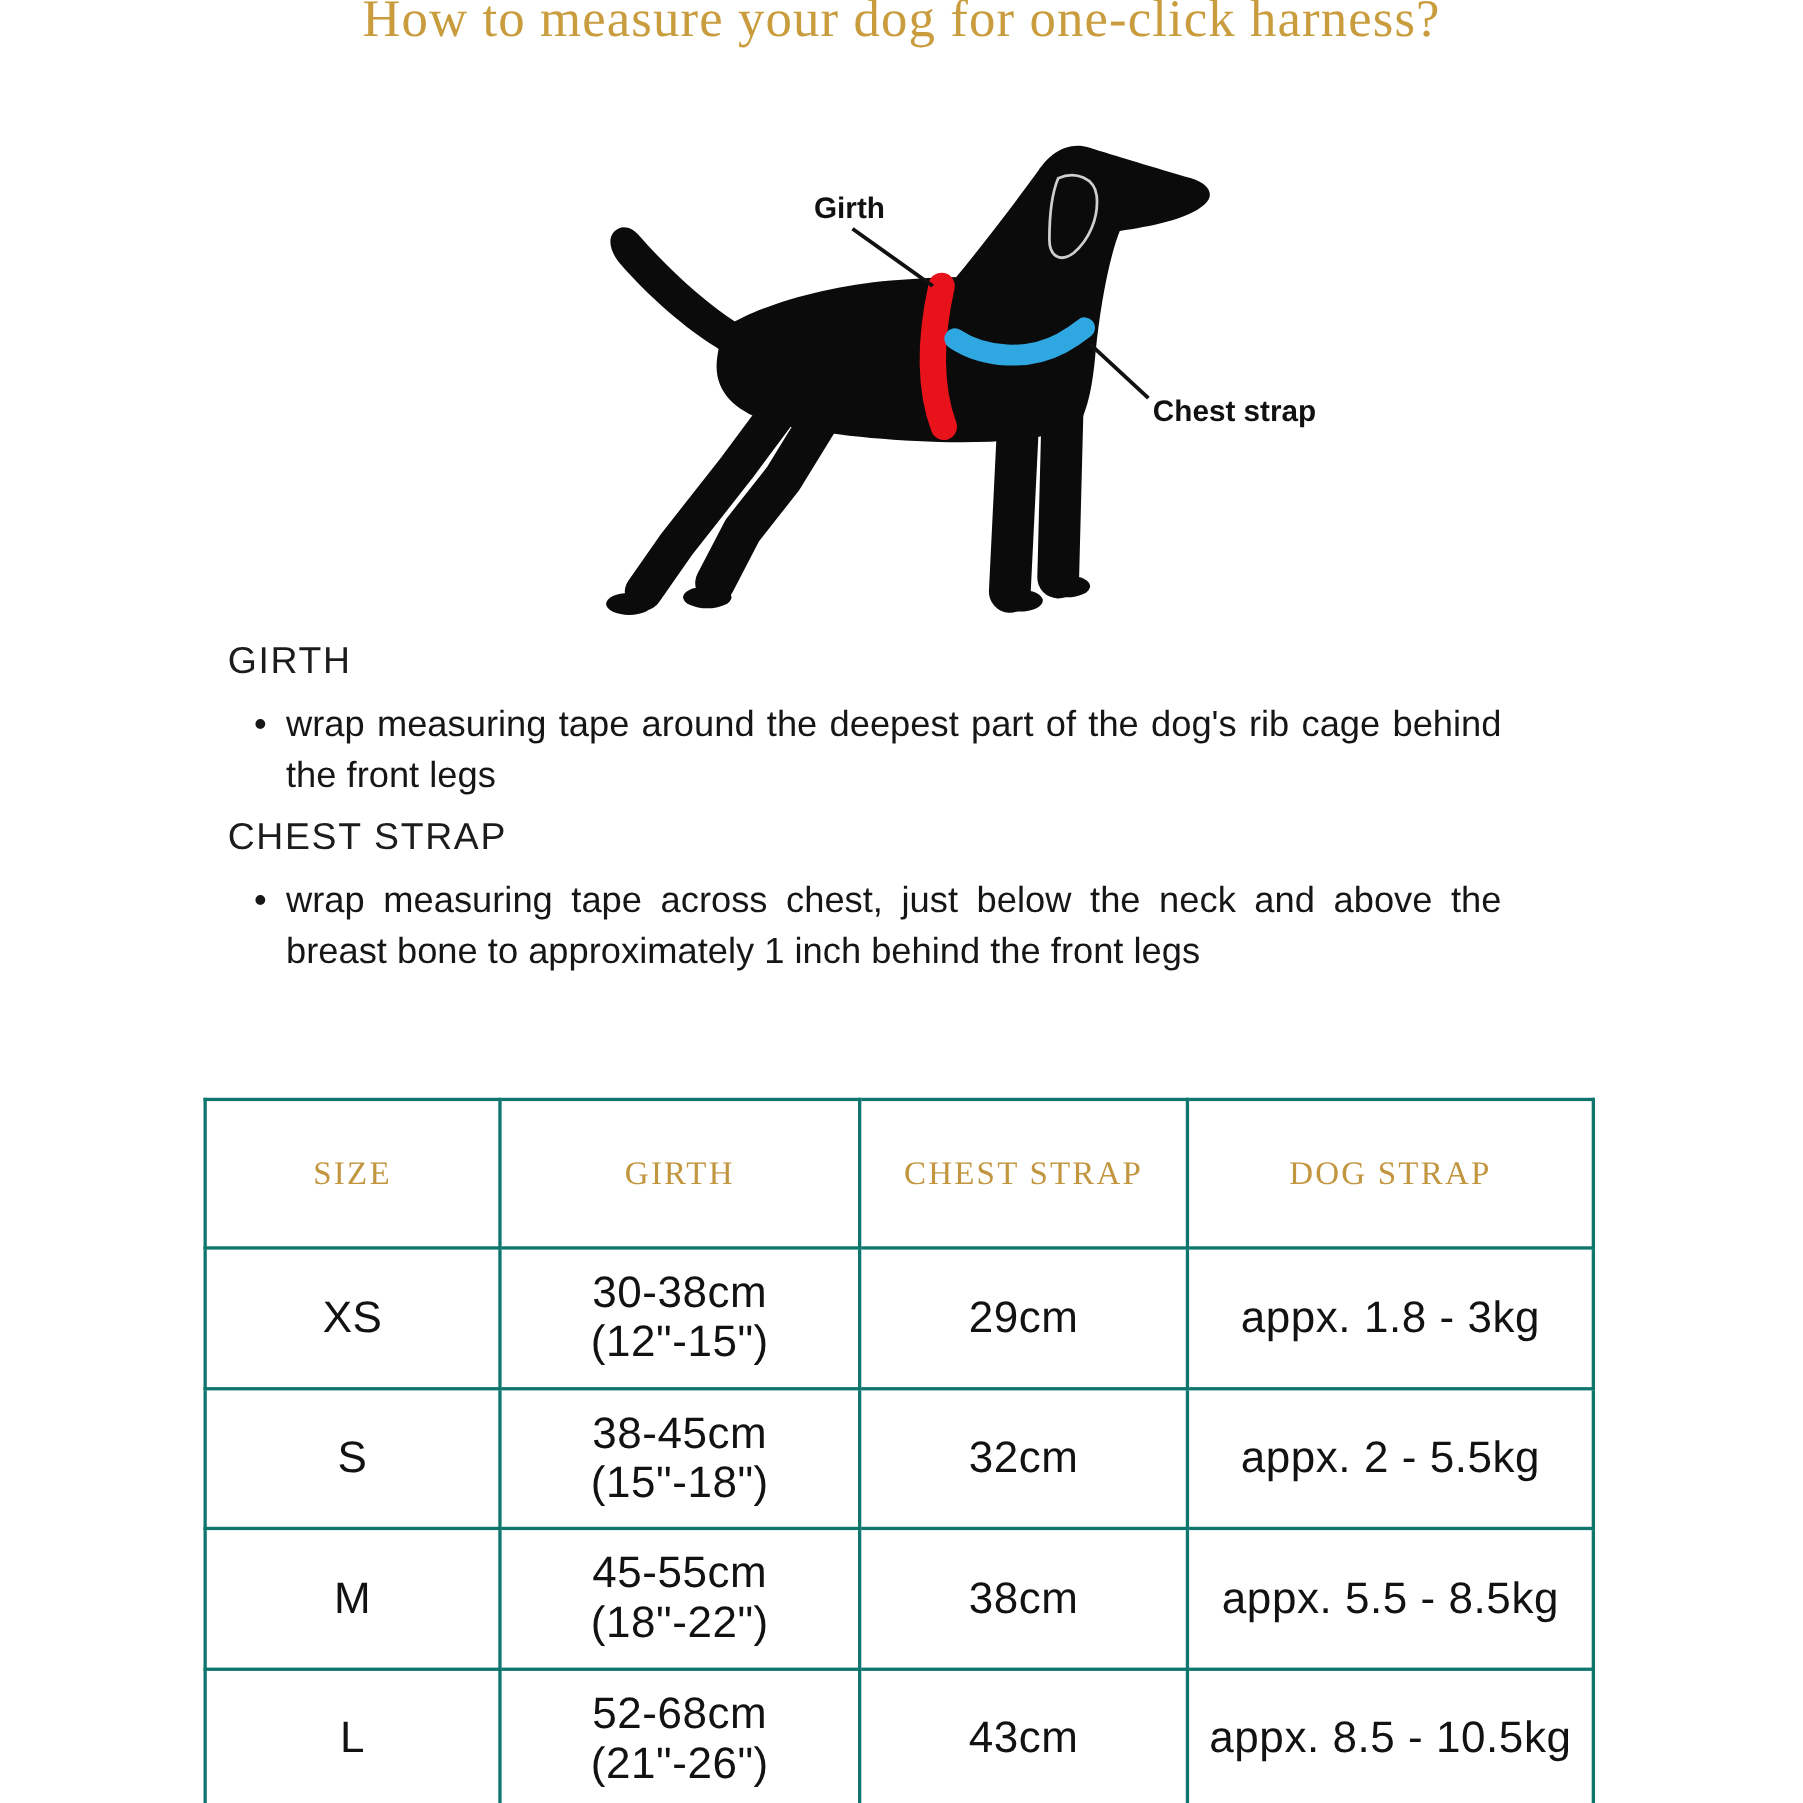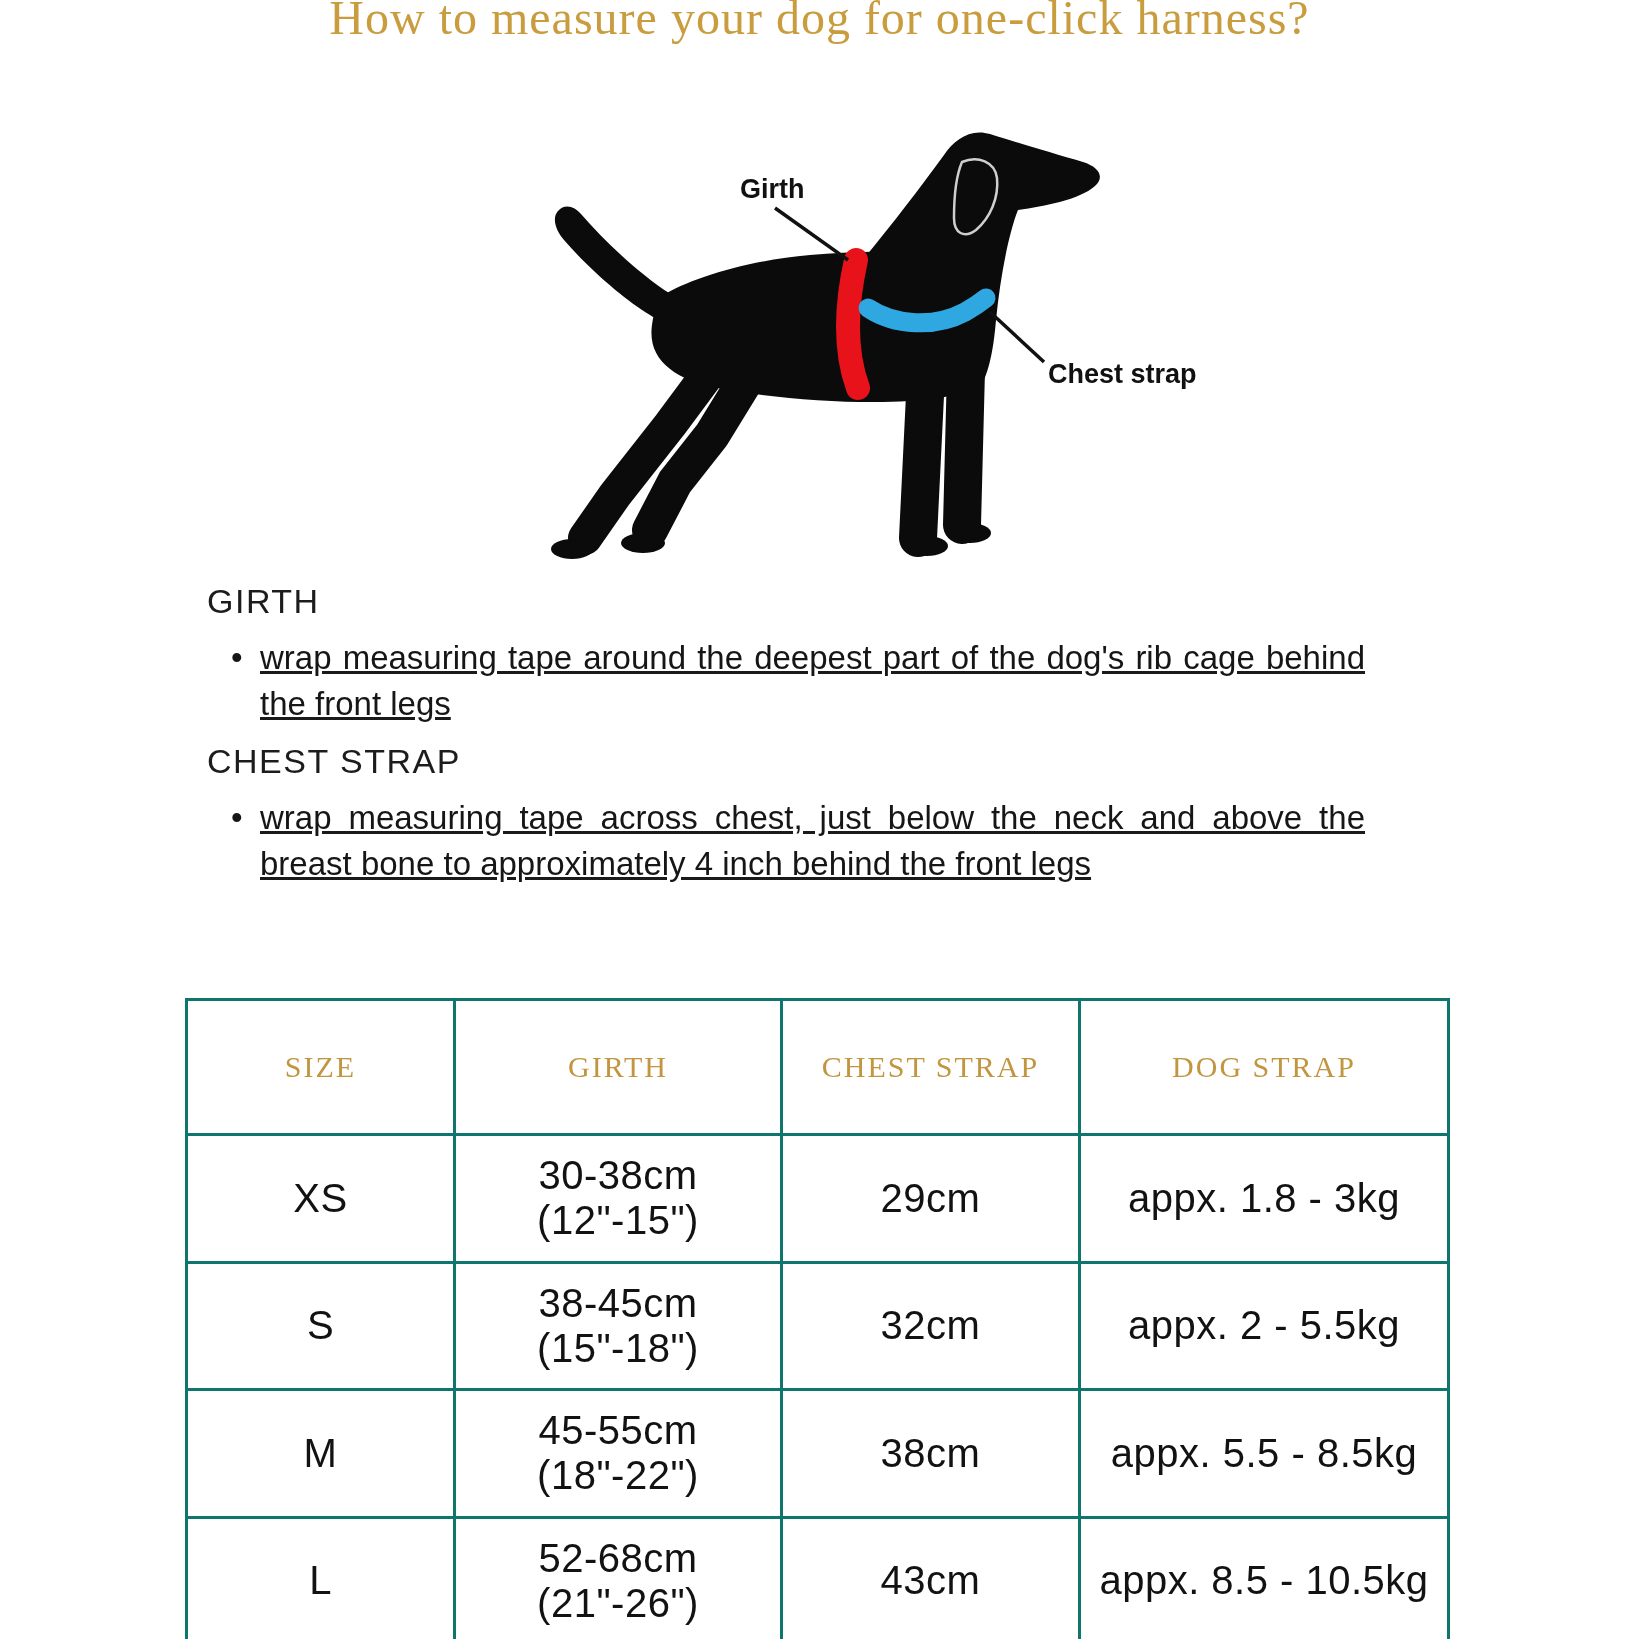--- a/index.html
+++ b/index.html
@@ -49,21 +49,20 @@
     margin: 0;
     font-size: 34px;
     font-weight: 400;
     letter-spacing: 1.5px;
     color: #1c1c1c;
   }
   .measure-section ul {
     list-style: none;
     margin: 14px 0 0 0;
     padding: 0;
-    text-decoration: underline;
   }
   .measure-section li {
     position: relative;
     padding-left: 53px;
     font-size: 33px;
     line-height: 46px;
     text-align: justify;
     color: #161616;
   }
   .measure-section li::before {
@@ -154,21 +153,21 @@
 <div class="measure-section" id="section-girth">
   <h2>GIRTH</h2>
   <ul>
     <li>wrap measuring tape around the deepest part of the dog's rib cage behind the front legs</li>
   </ul>
 </div>
 
 <div class="measure-section" id="section-chest">
   <h2>CHEST STRAP</h2>
   <ul>
-    <li>wrap measuring tape across chest, just below the neck and above the breast bone to approximately 4 inch behind the front legs</li>
+    <li>wrap measuring tape across chest, just below the neck and above the breast bone to approximately 1 inch behind the front legs</li>
   </ul>
 </div>
 
 <table class="size-table">
   <colgroup>
     <col style="width:268px">
       <col style="width:327px">
       <col style="width:298px">
       <col style="width:369px">
   </colgroup>

